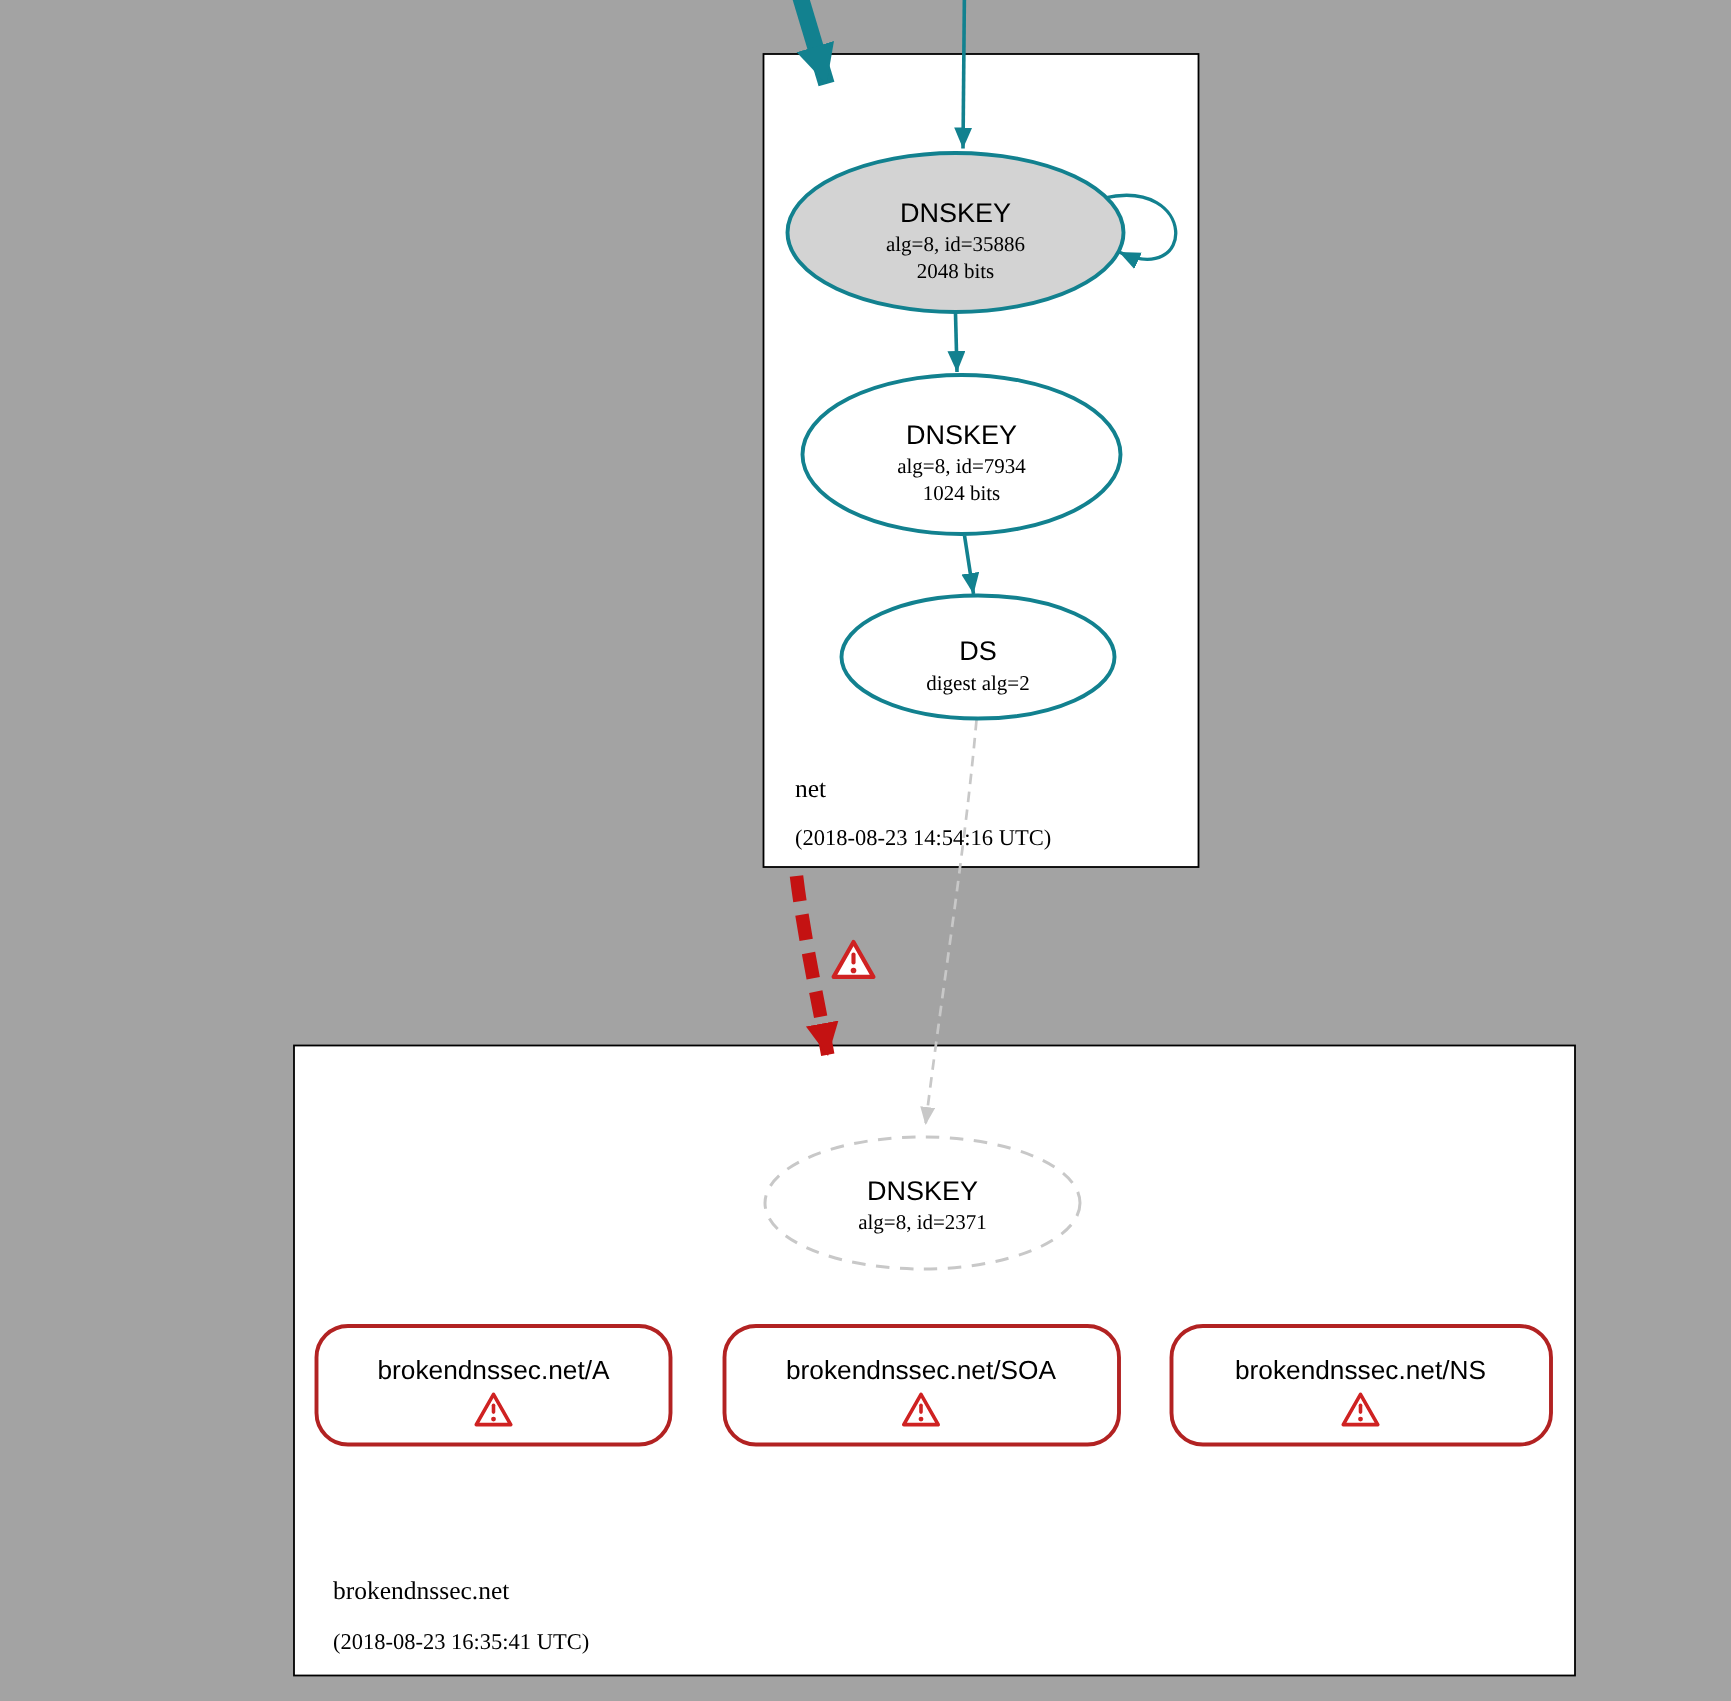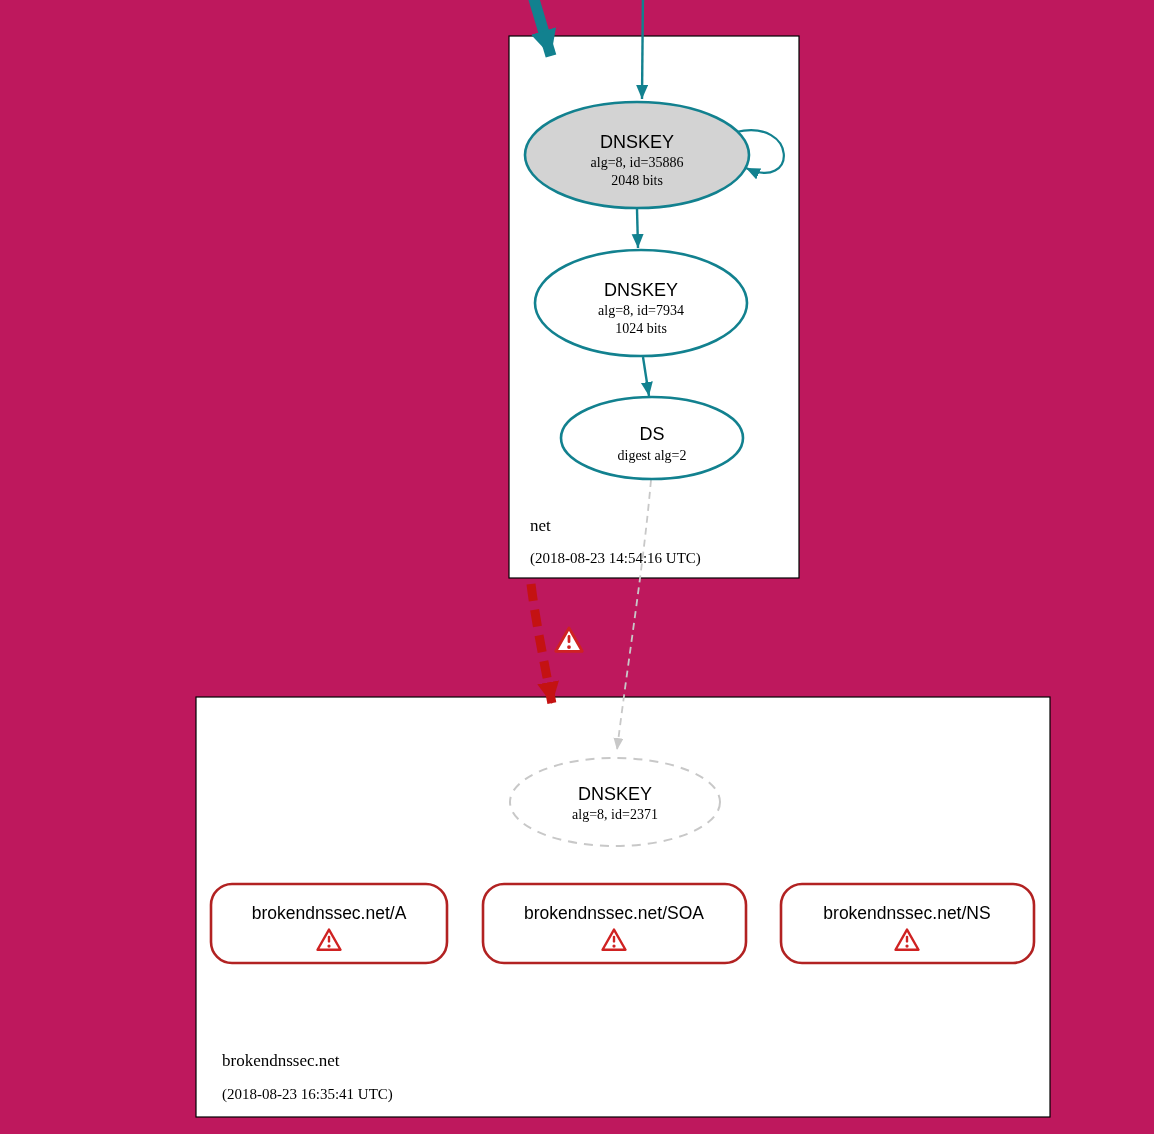--- a/index.html
+++ b/index.html
@@ -1,17 +1,17 @@
 <!DOCTYPE html>
 <html style="--teal: #12818f; --node-fill-ksk: #d3d3d3; --gray-edge: #c8c8c8; --red-edge: #c41212; --red-node: #b22222; --red-icon: #cf2222;"><head>
 <meta charset="utf-8">
 <title>DNSSEC Authentication Chain</title>
 <style>
   html,body{margin:0;padding:0;background:#fff;}
-  .canvas{position:relative;width:1154px;height:1134px;background:#be185d;overflow:hidden;
+  .canvas{position:relative;width:1154px;height:1134px;background:#a3a3a3;overflow:hidden;
           font-family:"Liberation Sans",sans-serif;}
   svg{display:block;}
   .zone-box{fill:#ffffff;stroke:#000000;stroke-width:1.2;}
   .node-title{font:18px "Liberation Sans",sans-serif;fill:#000;text-anchor:middle;}
   .node-detail{font:14px "Liberation Serif",serif;fill:#000;text-anchor:middle;}
   .record-label{font:17.5px "Liberation Sans",sans-serif;fill:#000;text-anchor:middle;}
   .zone-label{font:17px "Liberation Serif",serif;fill:#000;}
   .zone-ts{font:15px "Liberation Serif",serif;fill:#000;}
   .edge-teal{stroke:var(--teal,#12818f);fill:none;}
   .node-teal{stroke:var(--teal,#12818f);stroke-width:2.6;fill:#ffffff;}

